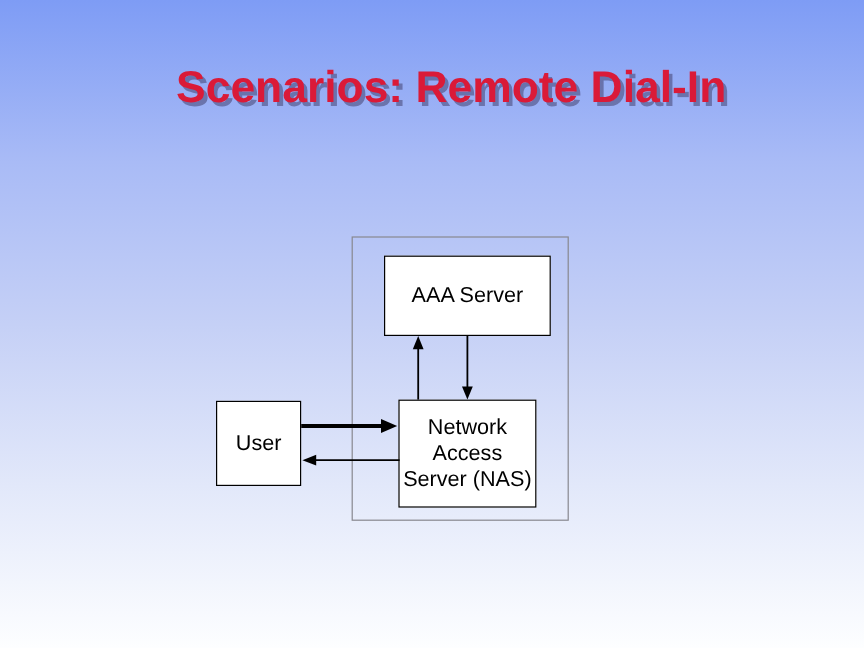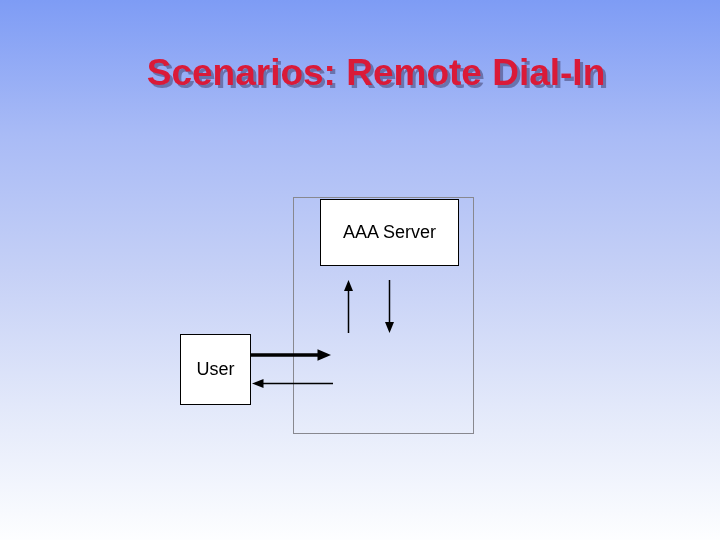--- a/index.html
+++ b/index.html
@@ -48,21 +48,21 @@
     display: flex;
     align-items: center;
     justify-content: center;
     text-align: center;
     color: #000000;
     font-size: 18px;
     line-height: 21.5px;
   }
   .node-aaa {
     left: 320px;
-    top: 199px;
+    top: 213px;
     width: 139px;
     height: 67px;
   }
   .node-user {
     left: 180px;
     top: 334px;
     width: 71px;
     height: 71px;
   }
   .node-nas {
@@ -93,20 +93,25 @@
   <div class="container-rect"></div>
 
   <div class="node node-aaa">
     <span class="node-label">AAA Server</span>
   </div>
 
   <div class="node node-user">
     <span class="node-label">User</span>
   </div>
 
+  <div class="node node-nas">
+    <span class="node-label">Network
+Access
+Server (NAS)</span>
+  </div>
 
   <svg class="arrow-layer" viewBox="0 0 720 540" xmlns="http://www.w3.org/2000/svg">
 
     <g>
       <line x1="251" y1="355" x2="319" y2="355" stroke="#000000" stroke-width="3.5"></line>
       <polygon points="331,355 317.5,349.2 317.5,360.8" fill="#000000"></polygon>
     </g>
 
     <g>
       <line x1="333" y1="383.5" x2="263" y2="383.5" stroke="#000000" stroke-width="1.5"></line>

